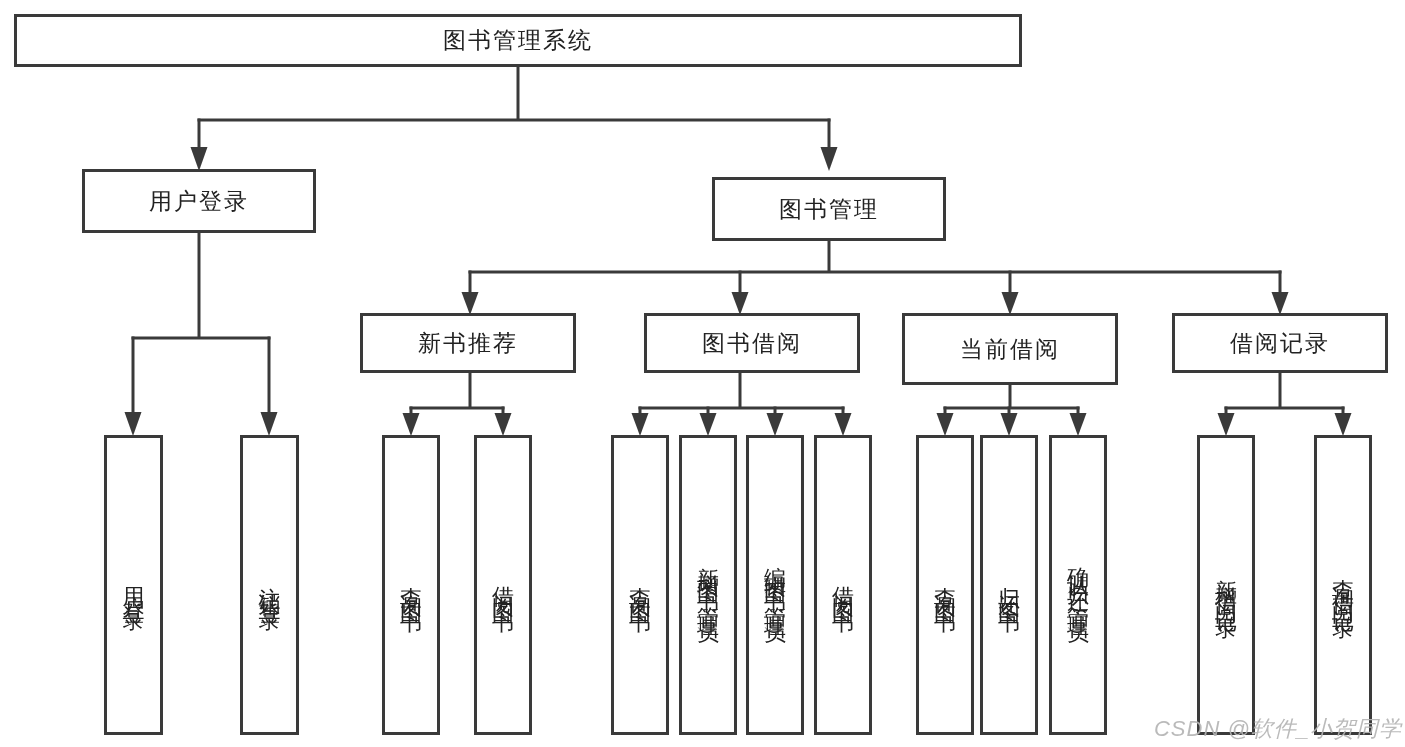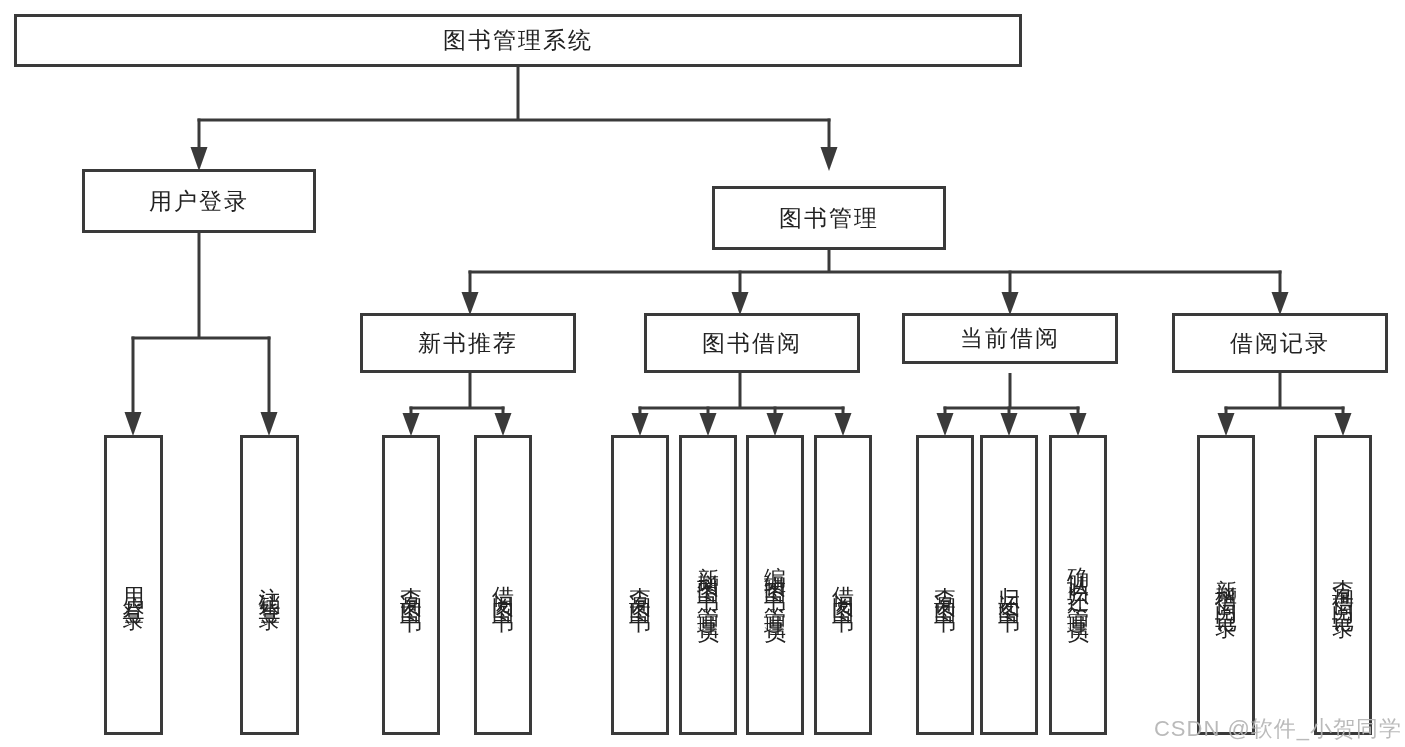--- a/index.html
+++ b/index.html
@@ -39,20 +39,21 @@
   }
   #watermark{
     position:absolute;
     right:3px;top:714px;
     font-size:22px;
     color:var(--watermark);
     opacity:.92;
     letter-spacing:1px;
     z-index:5;
     white-space:nowrap;
+    font-style:italic;
   }
 </style>
 </head>
 <body>
 
 <div id="canvas">
 
   <svg id="wires" viewBox="0 0 1405 747" xmlns="http://www.w3.org/2000/svg" aria-hidden="true">
 
     <line x1="518" y1="66" x2="518" y2="120"></line>
@@ -111,25 +112,25 @@
     <line x1="1224.5" y1="408" x2="1344.5" y2="408"></line>
     <line x1="1226" y1="406.5" x2="1226" y2="417"></line>
     <line x1="1343" y1="406.5" x2="1343" y2="417"></line>
     <polygon points="1217.5,413 1234.5,413 1226,436"></polygon>
     <polygon points="1334.5,413 1351.5,413 1343,436"></polygon>
   </svg>
 
   <div class="node hnode" style="left:14px;top:14px;width:1008px;height:53px;">图书管理系统</div>
 
   <div class="node hnode" style="left:82px;top:169px;width:234px;height:64px;">用户登录</div>
-  <div class="node hnode" style="left:712px;top:186px;width:234px;height:64px;">图书管理</div>
+  <div class="node hnode" style="left:712px;top:177px;width:234px;height:64px;">图书管理</div>
 
   <div class="node hnode" style="left:360px;top:313px;width:216px;height:60px;">新书推荐</div>
   <div class="node hnode" style="left:632px;top:313px;width:216px;height:60px;margin-left:12px;">图书借阅</div>
-  <div class="node hnode" style="left:902px;top:313px;width:216px;height:51px;">当前借阅</div>
+  <div class="node hnode" style="left:902px;top:313px;width:216px;height:72px;">当前借阅</div>
   <div class="node hnode" style="left:1172px;top:313px;width:216px;height:60px;">借阅记录</div>
 
   <div class="node vnode" style="left:104px;top:435px;width:59px;height:300px;">用户登录</div>
   <div class="node vnode" style="left:240px;top:435px;width:59px;height:300px;">注销登录</div>
 
   <div class="node vnode" style="left:382px;top:435px;width:58px;height:300px;">查询图书</div>
   <div class="node vnode" style="left:474px;top:435px;width:58px;height:300px;">借阅图书</div>
 
   <div class="node vnode" style="left:611px;top:435px;width:58px;height:300px;">查询图书</div>
   <div class="node vnode" style="left:679px;top:435px;width:58px;height:300px;">新增图书（管理员）</div>

